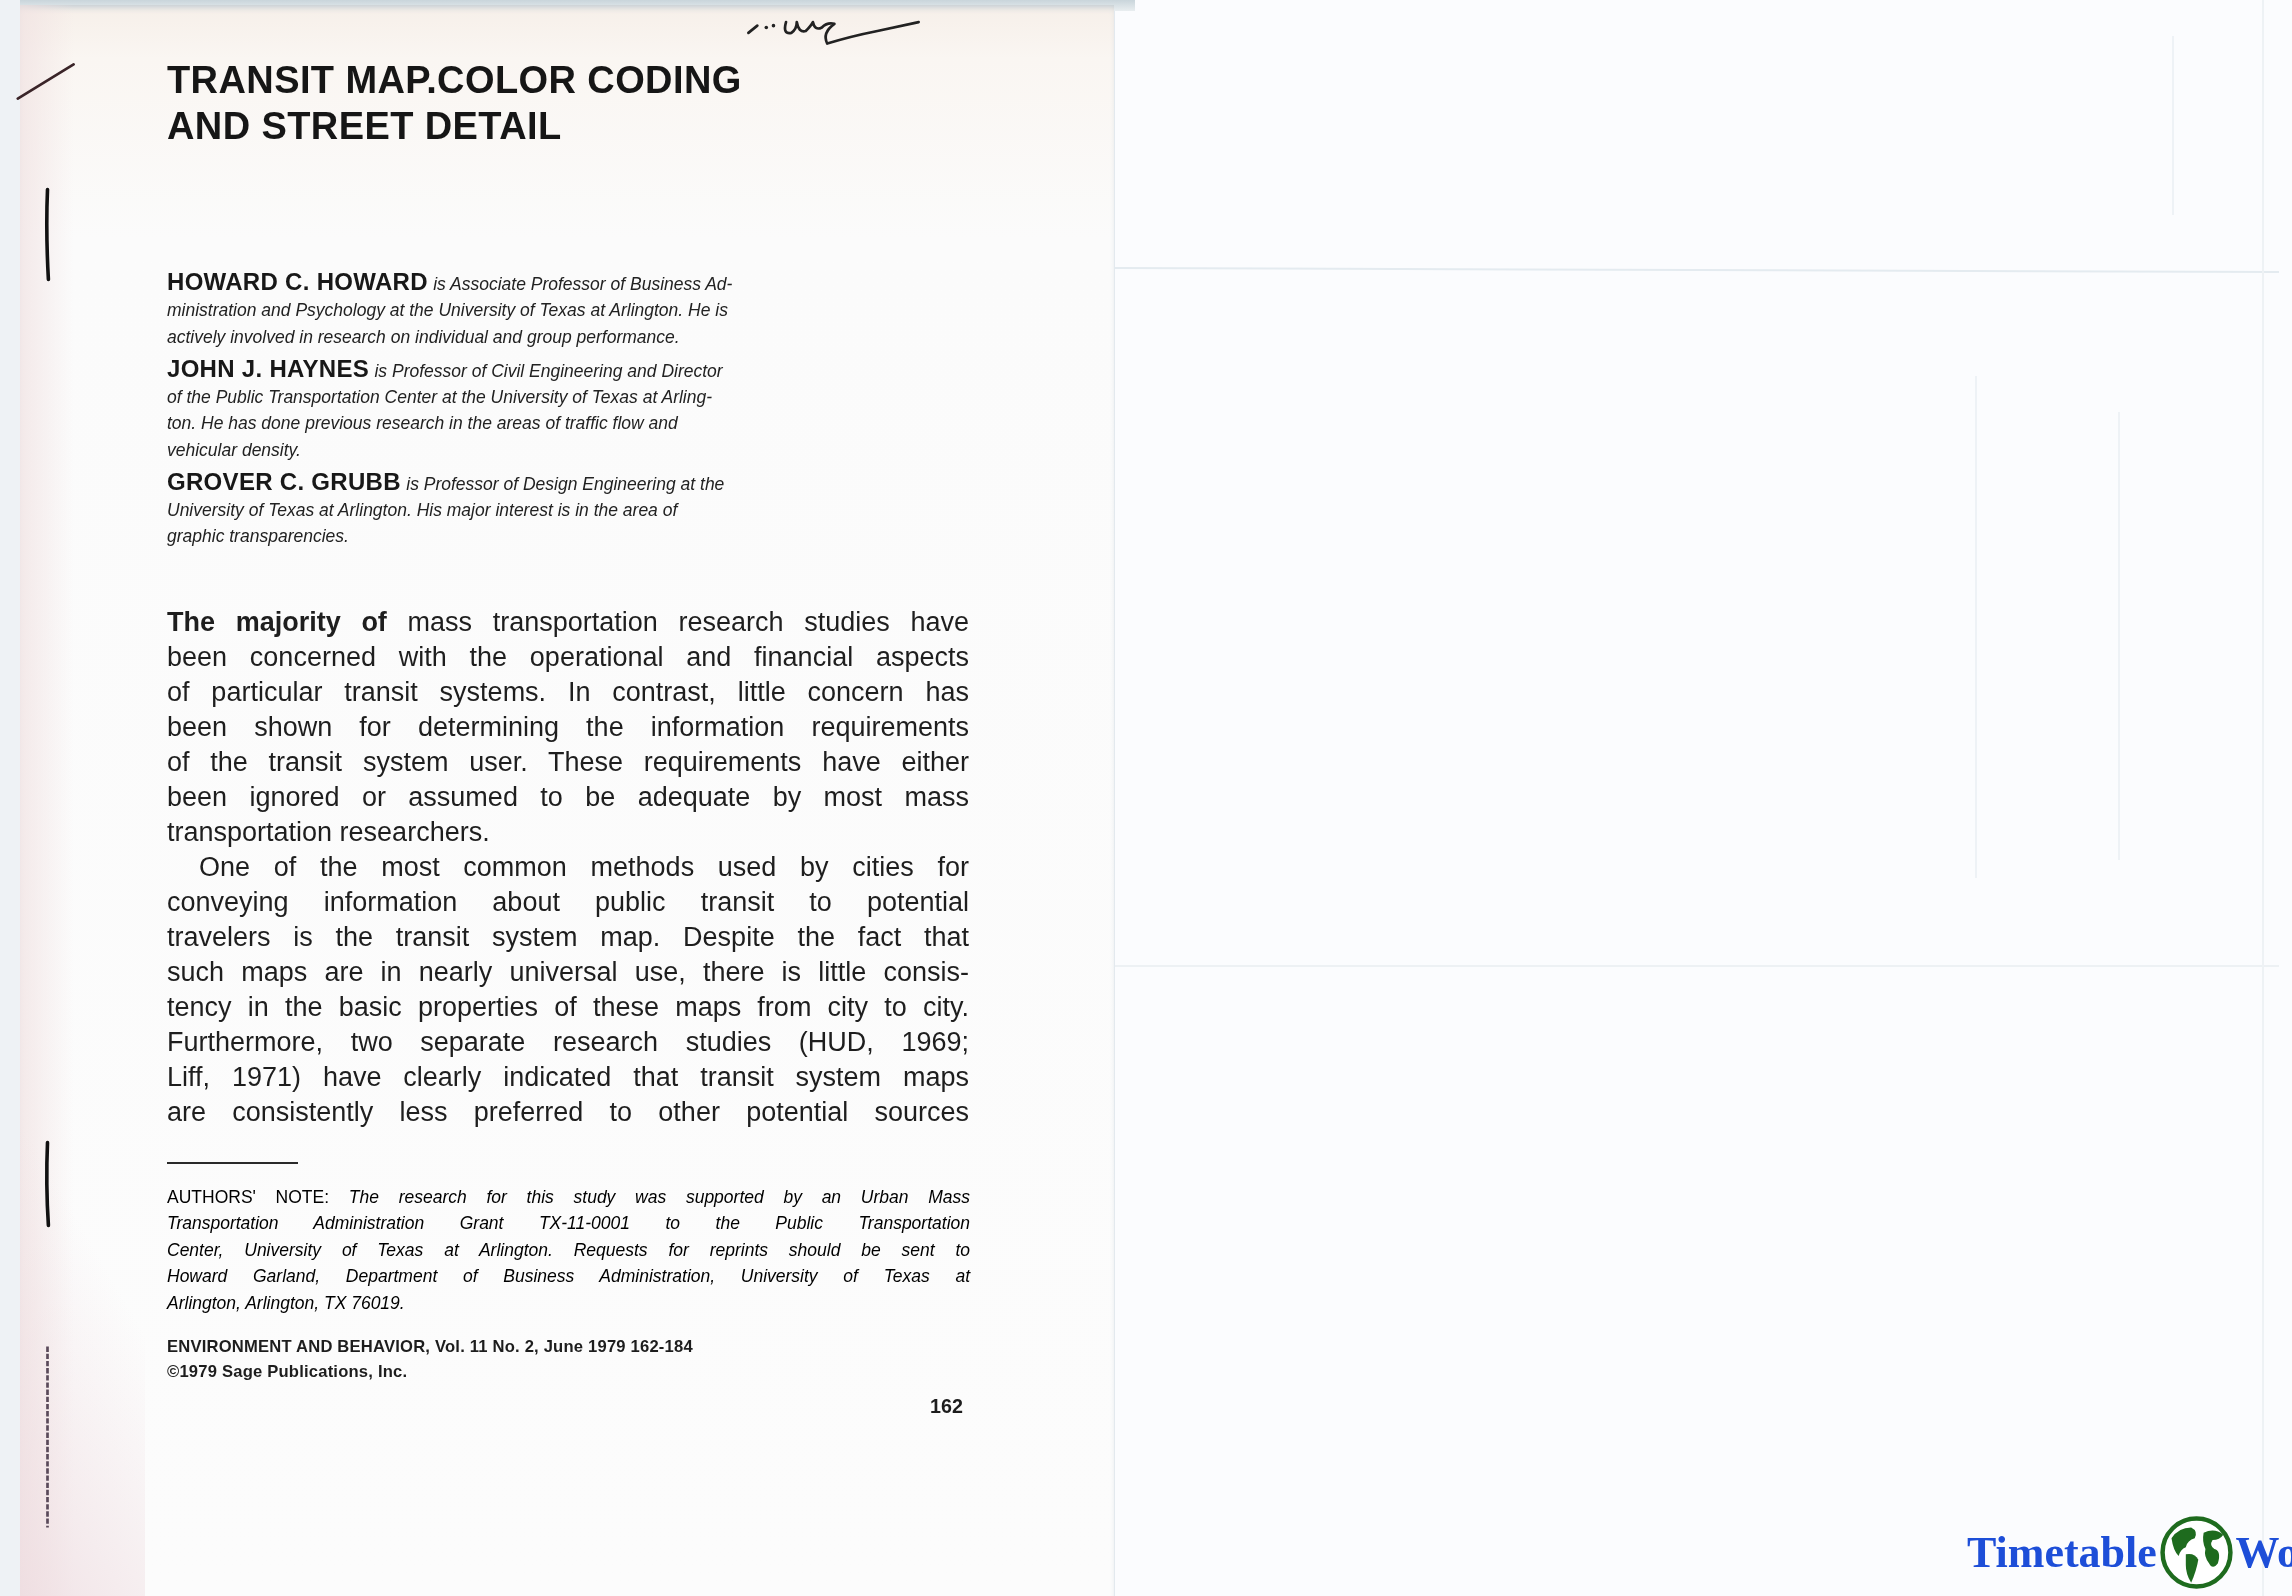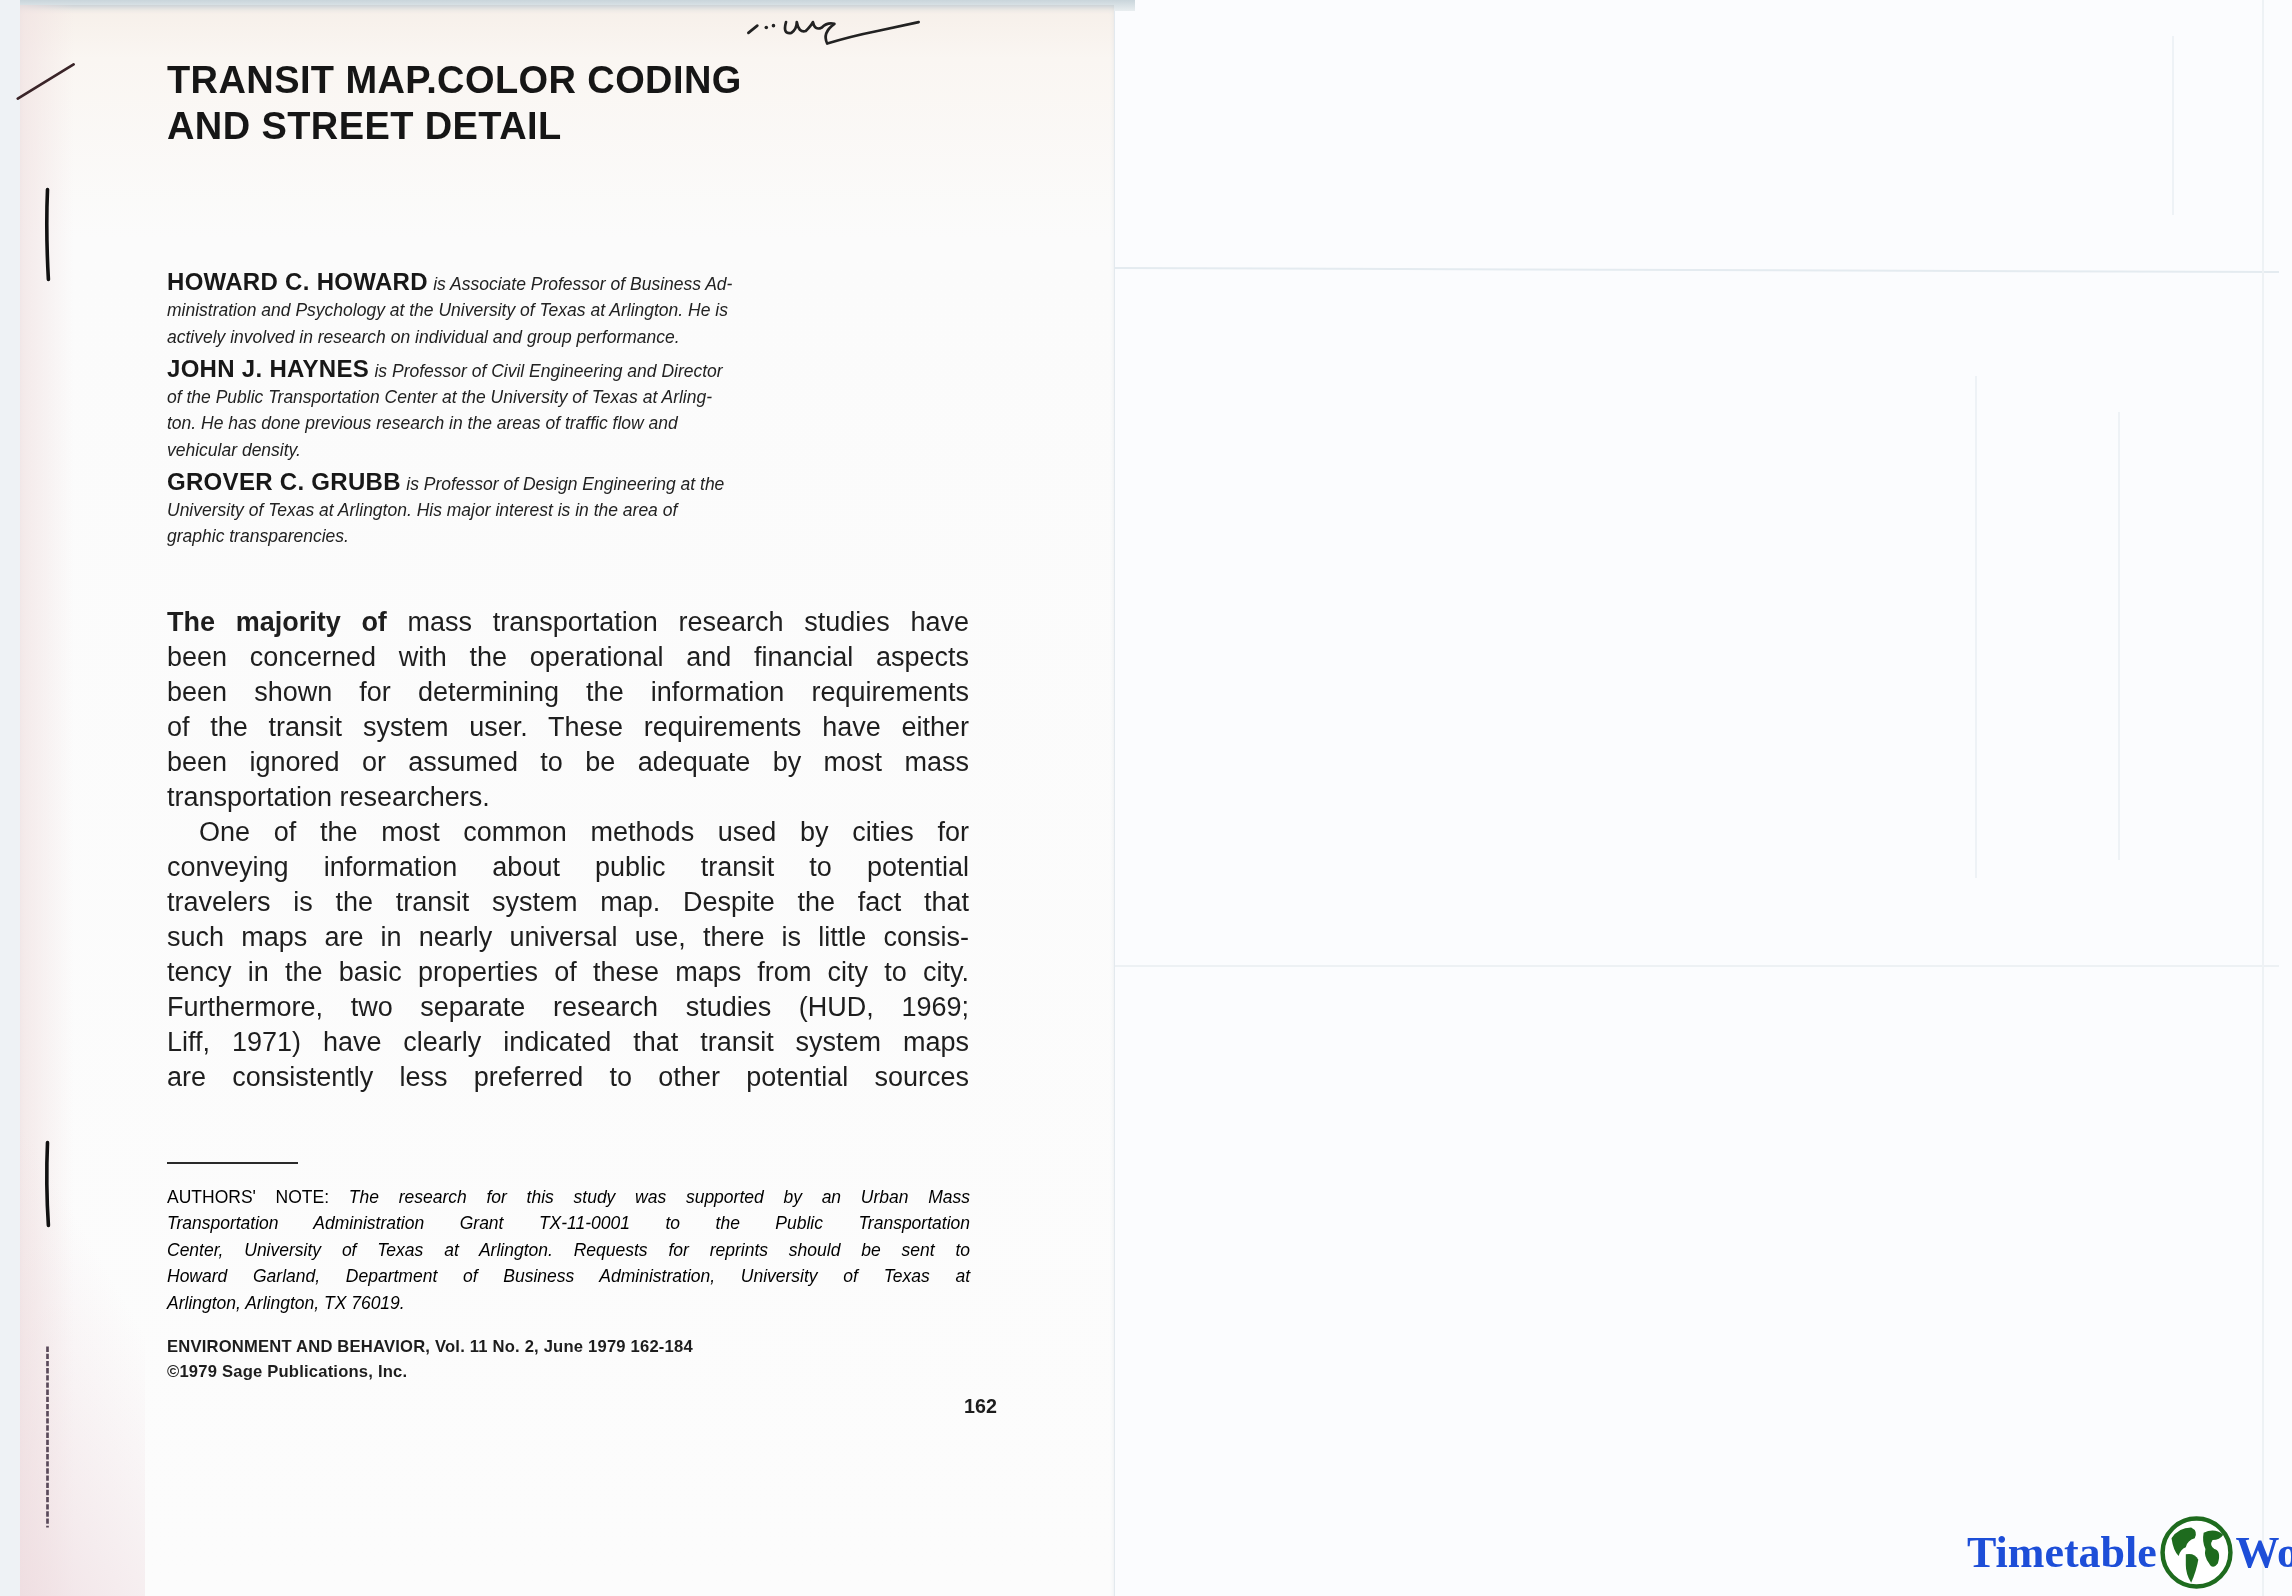--- a/index.html
+++ b/index.html
@@ -59,21 +59,21 @@
   .para { font-size: 27px; line-height: 35px; text-align: justify; color: #1e1e1e; margin: 0; }
   .para .lead { font-weight: bold; }
   .line { display: block; text-align: justify; text-align-last: justify; white-space: nowrap; }
   .line.last { text-align-last: left; }
 
   .footnote-rule { position: absolute; left: 167px; top: 1162px; width: 131px; height: 1.8px; background: #2a2a2a; }
   .footnote { position: absolute; left: 167px; top: 1184px; width: 803px; font-size: 17.5px; line-height: 26.4px; color: #000000; }
   .footnote .fn-label { font-style: normal; }
   .footnote .fn-body { font-style: italic; }
   .citation { position: absolute; left: 167px; top: 1334px; font-size: 16.6px; line-height: 25px; color: #1d1d1d; font-weight: bold; letter-spacing: 0.2px; }
-  .page-number { position: absolute; left: 930px; top: 1395px; font-size: 19.7px; font-weight: bold; color: #1d1d1d; margin-left: 34px; }
+  .page-number { position: absolute; left: 930px; top: 1395px; font-size: 19.7px; font-weight: bold; color: #1d1d1d; }
 
   
   .handwriting { position: absolute; left: 743px; top: 12.5px; }
   .margin-mark { position: absolute; }
 
   
   .logo { position: absolute; left: 1967px; top: 1514px; height: 77px; display: flex; align-items: center; }
   .logo-text { font-family: "Liberation Serif", serif; font-weight: bold; font-size: 44px; color: #1d4ed8; }
   .logo-globe { margin: 0 1.8px; }
 </style>
@@ -138,20 +138,21 @@
     <span class="name">GROVER C. GRUBB</span><span>is Professor of Design Engineering at the</span><br>
     <span>University of Texas at Arlington. His major interest is in the area of</span><br>
     <span>graphic transparencies.</span>
   </div>
 </div>
 
 <div class="body-text">
   <div class="para">
     <span class="line"><span class="lead">The majority of</span><span> mass transportation research studies have</span></span>
     <span class="line">been concerned with the operational and financial aspects</span>
+    <span class="line">of particular transit systems. In contrast, little concern has</span>
     <span class="line">been shown for determining the information requirements</span>
     <span class="line">of the transit system user. These requirements have either</span>
     <span class="line">been ignored or assumed to be adequate by most mass</span>
     <span class="line last">transportation researchers.</span>
   </div>
   <div class="para">
     <span class="line" style="padding-left:32px;">One of the most common methods used by cities for</span>
     <span class="line">conveying information about public transit to potential</span>
     <span class="line">travelers is the transit system map. Despite the fact that</span>
     <span class="line">such maps are in nearly universal use, there is little consis-</span>

